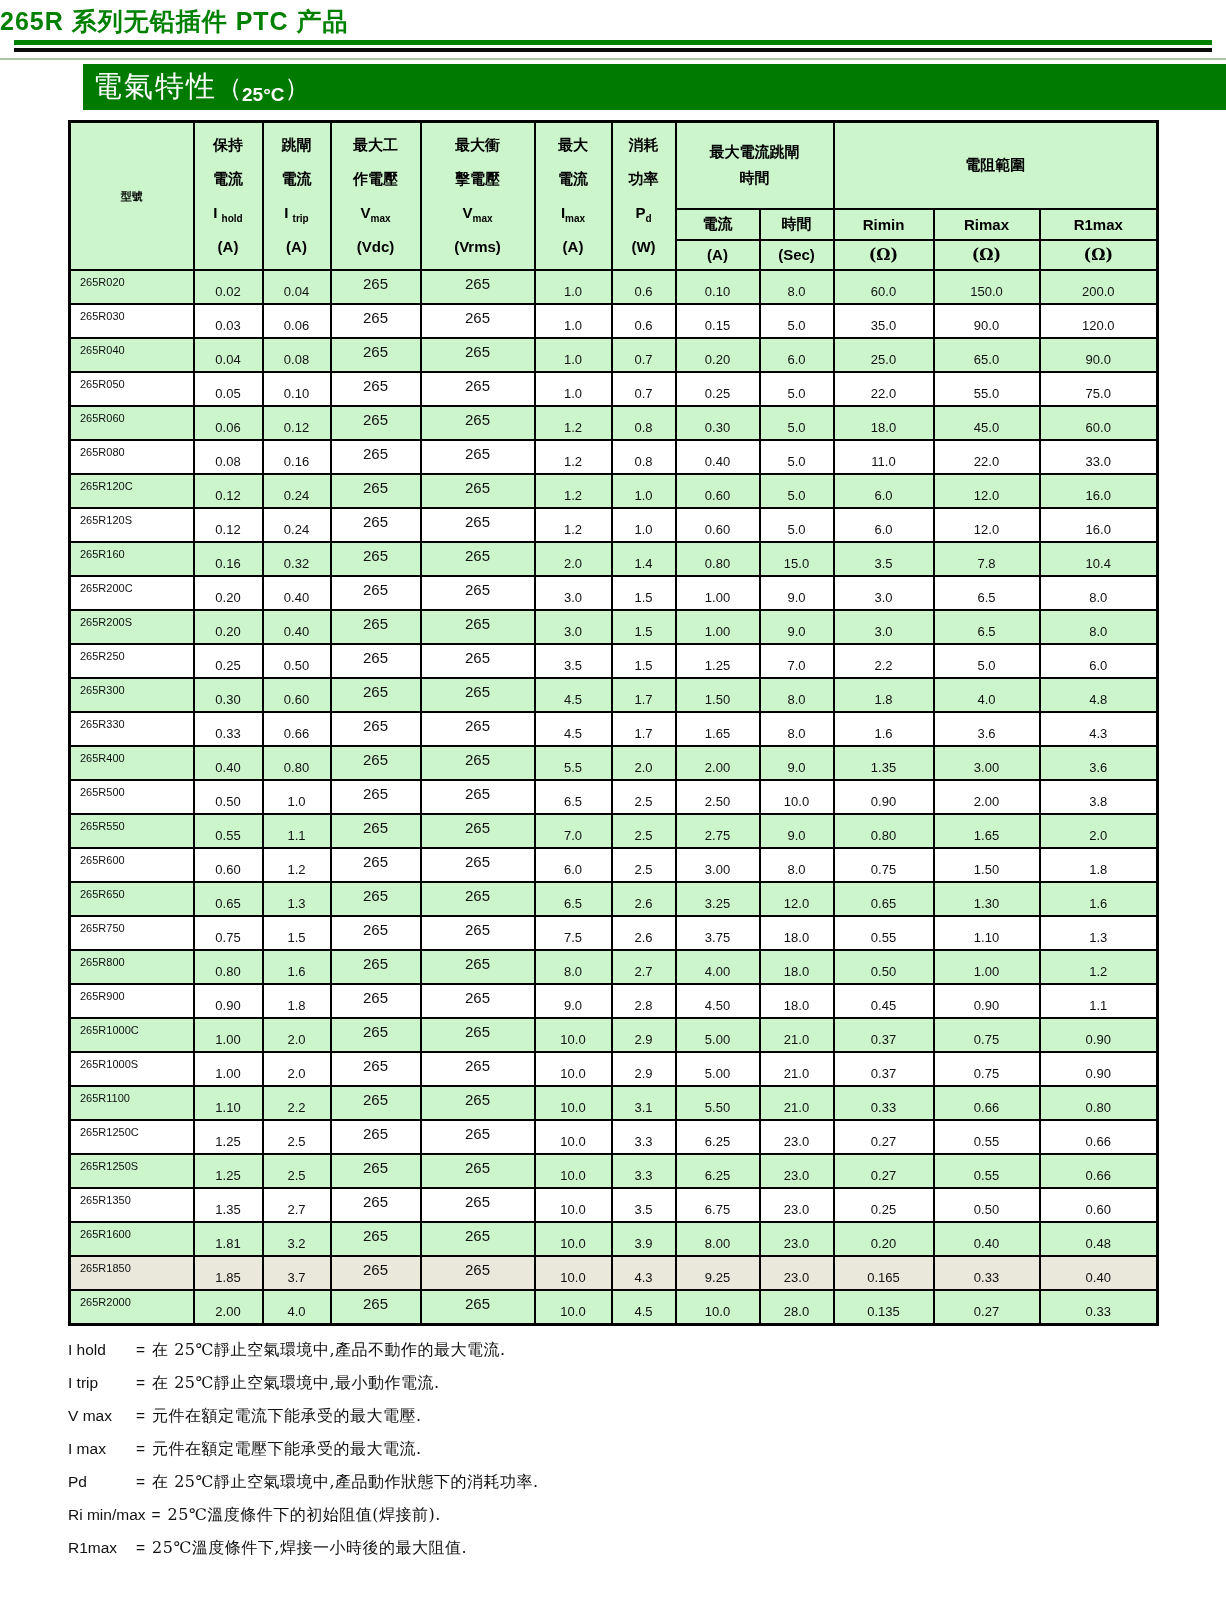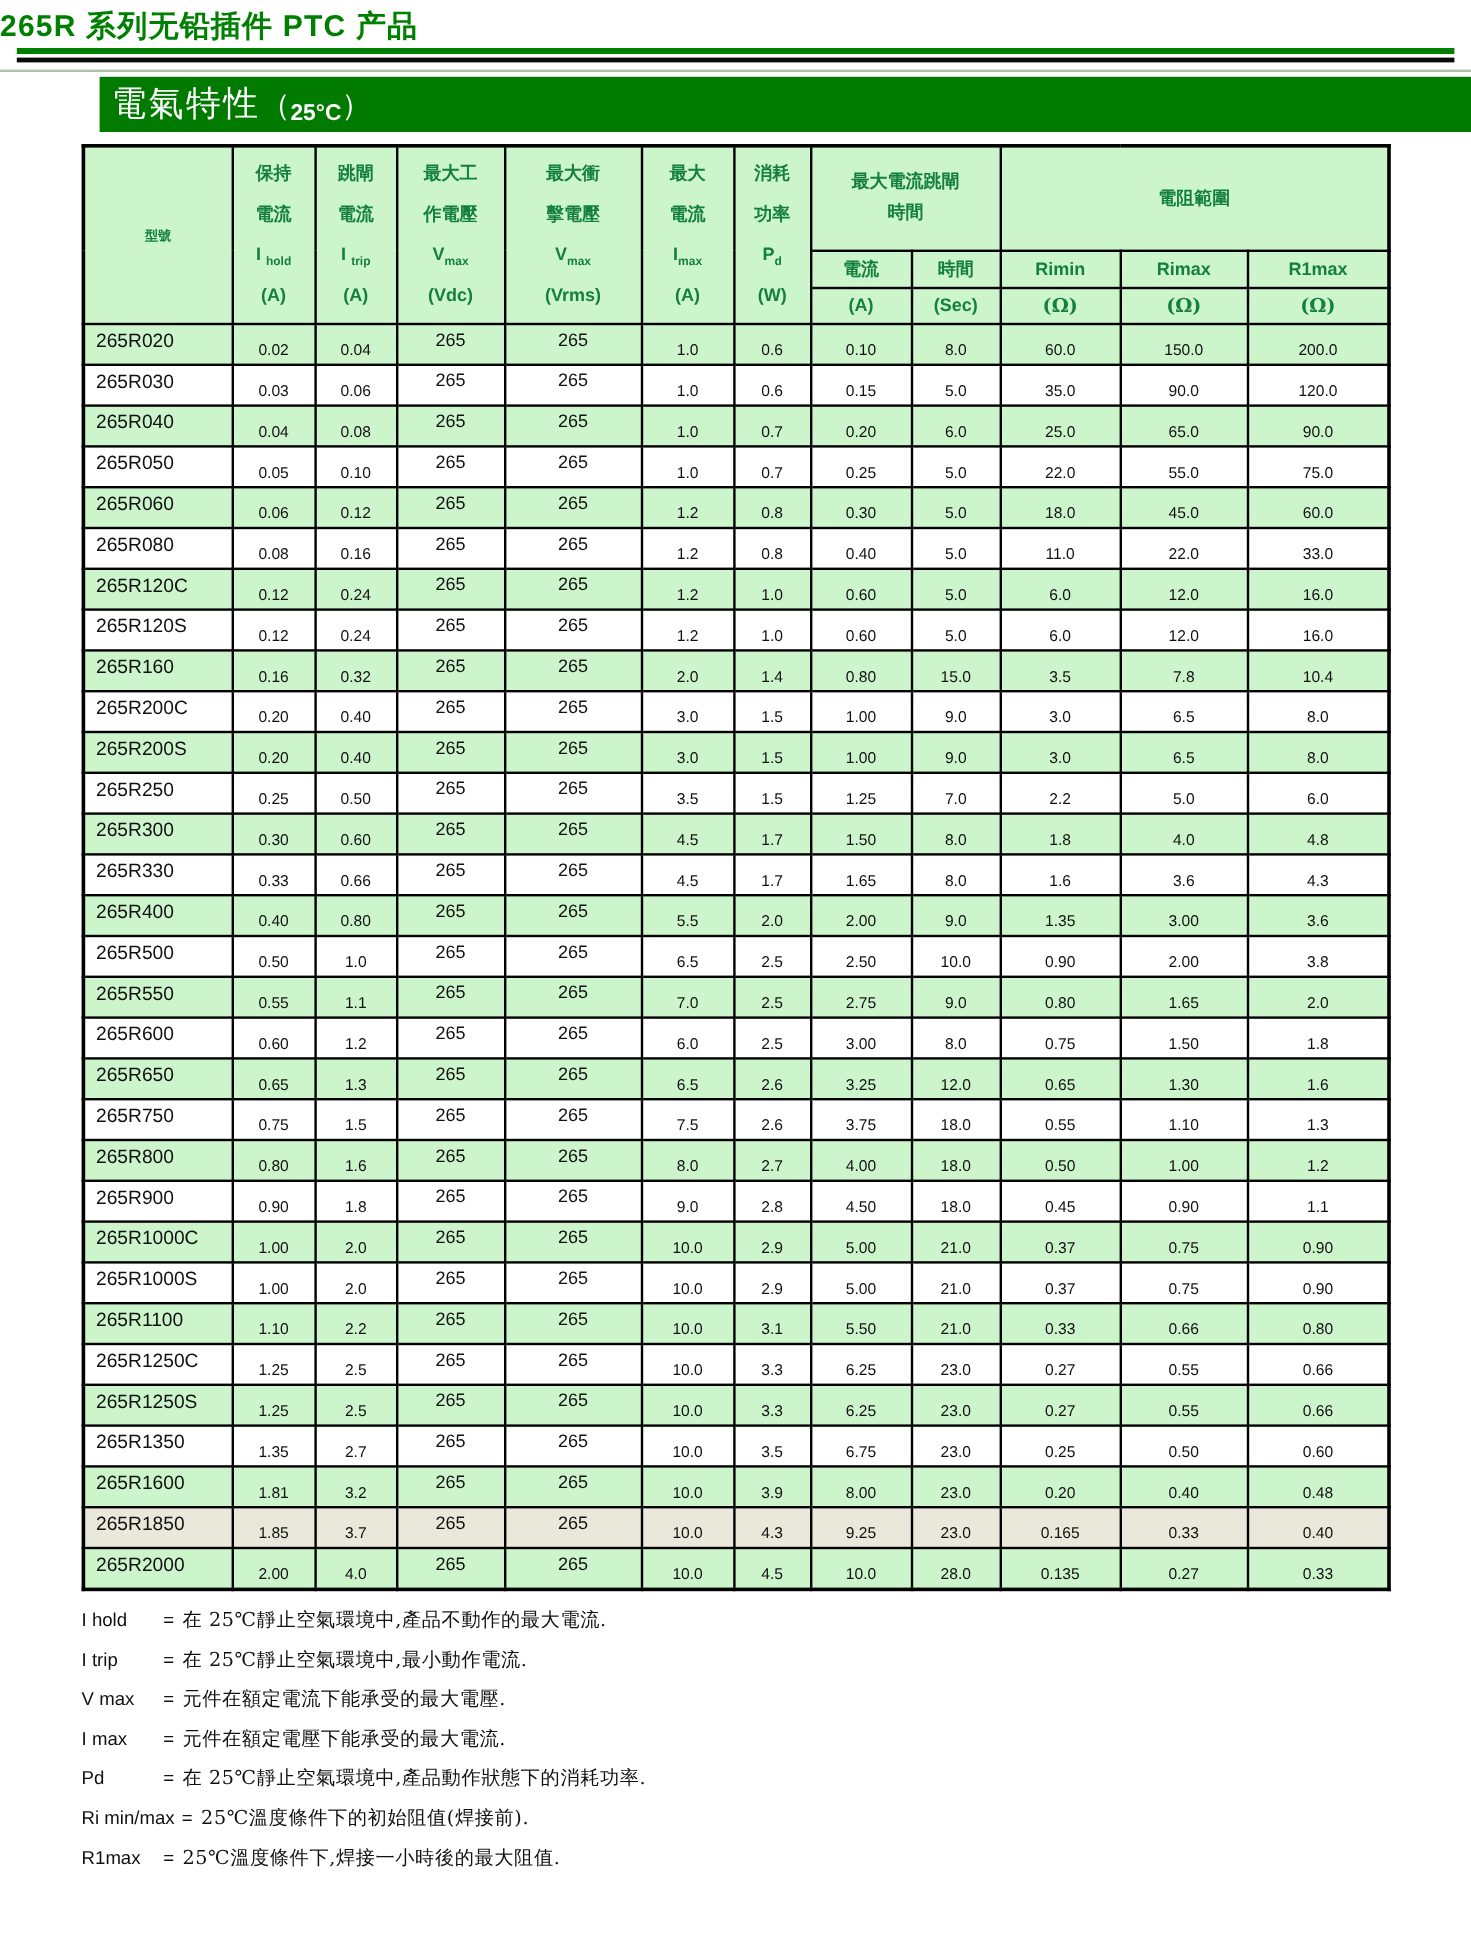--- a/index.html
+++ b/index.html
@@ -25,39 +25,39 @@
   .banner .b-temp { font-size: 19px; font-weight: bold; font-family: "Liberation Sans", sans-serif; margin-top: 16px; }
 
   table#spec-table {
     border-collapse: collapse; table-layout: fixed;
     width: 1088px; margin-left: 68px;
     border: 3px solid #000;
   }
   #spec-table th, #spec-table td { border: 2px solid #000; }
 
   
-  #spec-table thead th { background: #ccf5cc; font-weight: bold; color: #15803d; }
+  #spec-table thead th { background: #ccf5cc; font-weight: bold; color: #000000; }
   th.model-h { font-size: 11px; }
   .hcell { display: flex; flex-direction: column; justify-content: center; height: 146px; padding: 6px 0; }
   .hcell .hl { height: 34px; line-height: 34px; font-size: 15px; text-align: center; }
   .hcell sub { font-size: 10px; font-weight: bold; }
   th.group-h { font-size: 15px; height: 84px; text-align: center; }
   th.group-h .gl { line-height: 26px; }
   tr.h-sub th { height: 30px; font-size: 15px; text-align: center; }
   tr.h-unit th { height: 29px; font-size: 15px; text-align: center; }
   tr.h-unit th.ohm { font-family: "DejaVu Serif", serif; font-weight: normal; font-size: 16px; }
 
   
   #spec-table tbody tr { height: 34px; }
   #spec-table tbody td {
     text-align: center; font-size: 13px; color: #111;
     vertical-align: bottom; padding-bottom: 4px;
   }
   #spec-table tbody td:first-child {
-    text-align: left; padding-left: 9px; font-size: 16px;
+    text-align: left; padding-left: 9px; font-size: 11px;
     vertical-align: top; padding-top: 5px;
   }
   #spec-table tbody td:nth-child(4), #spec-table tbody td:nth-child(5) {
     font-size: 15px; vertical-align: top; padding-top: 4px;
   }
   tr.row-green td { background: #ccf5cc; }
   tr.row-white td { background: #ffffff; }
   tr.row-beige td { background: #e9e8da; }
 
   

